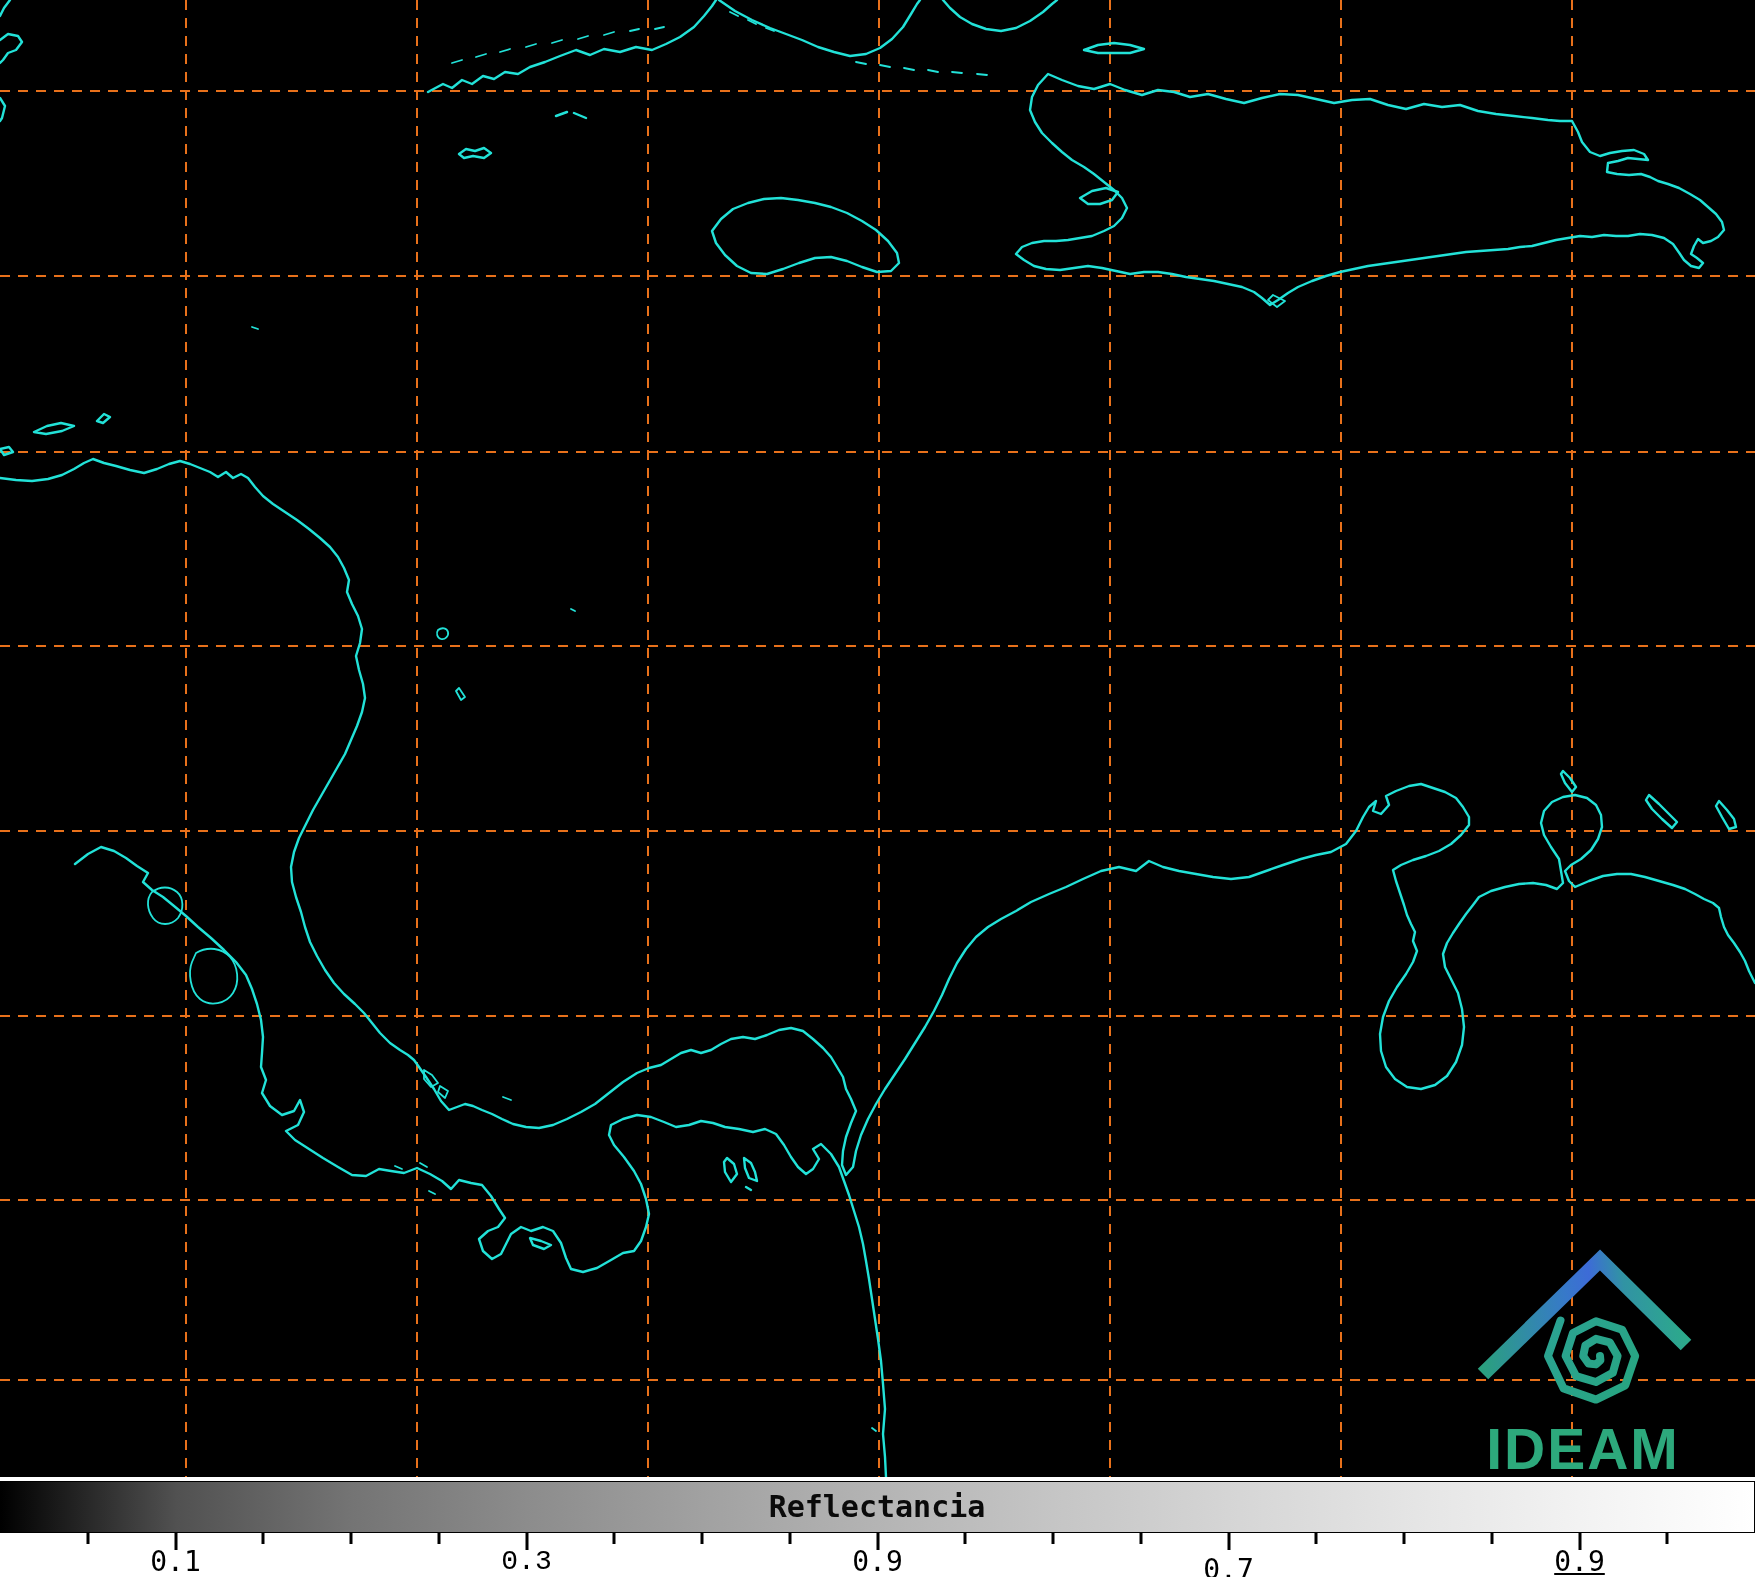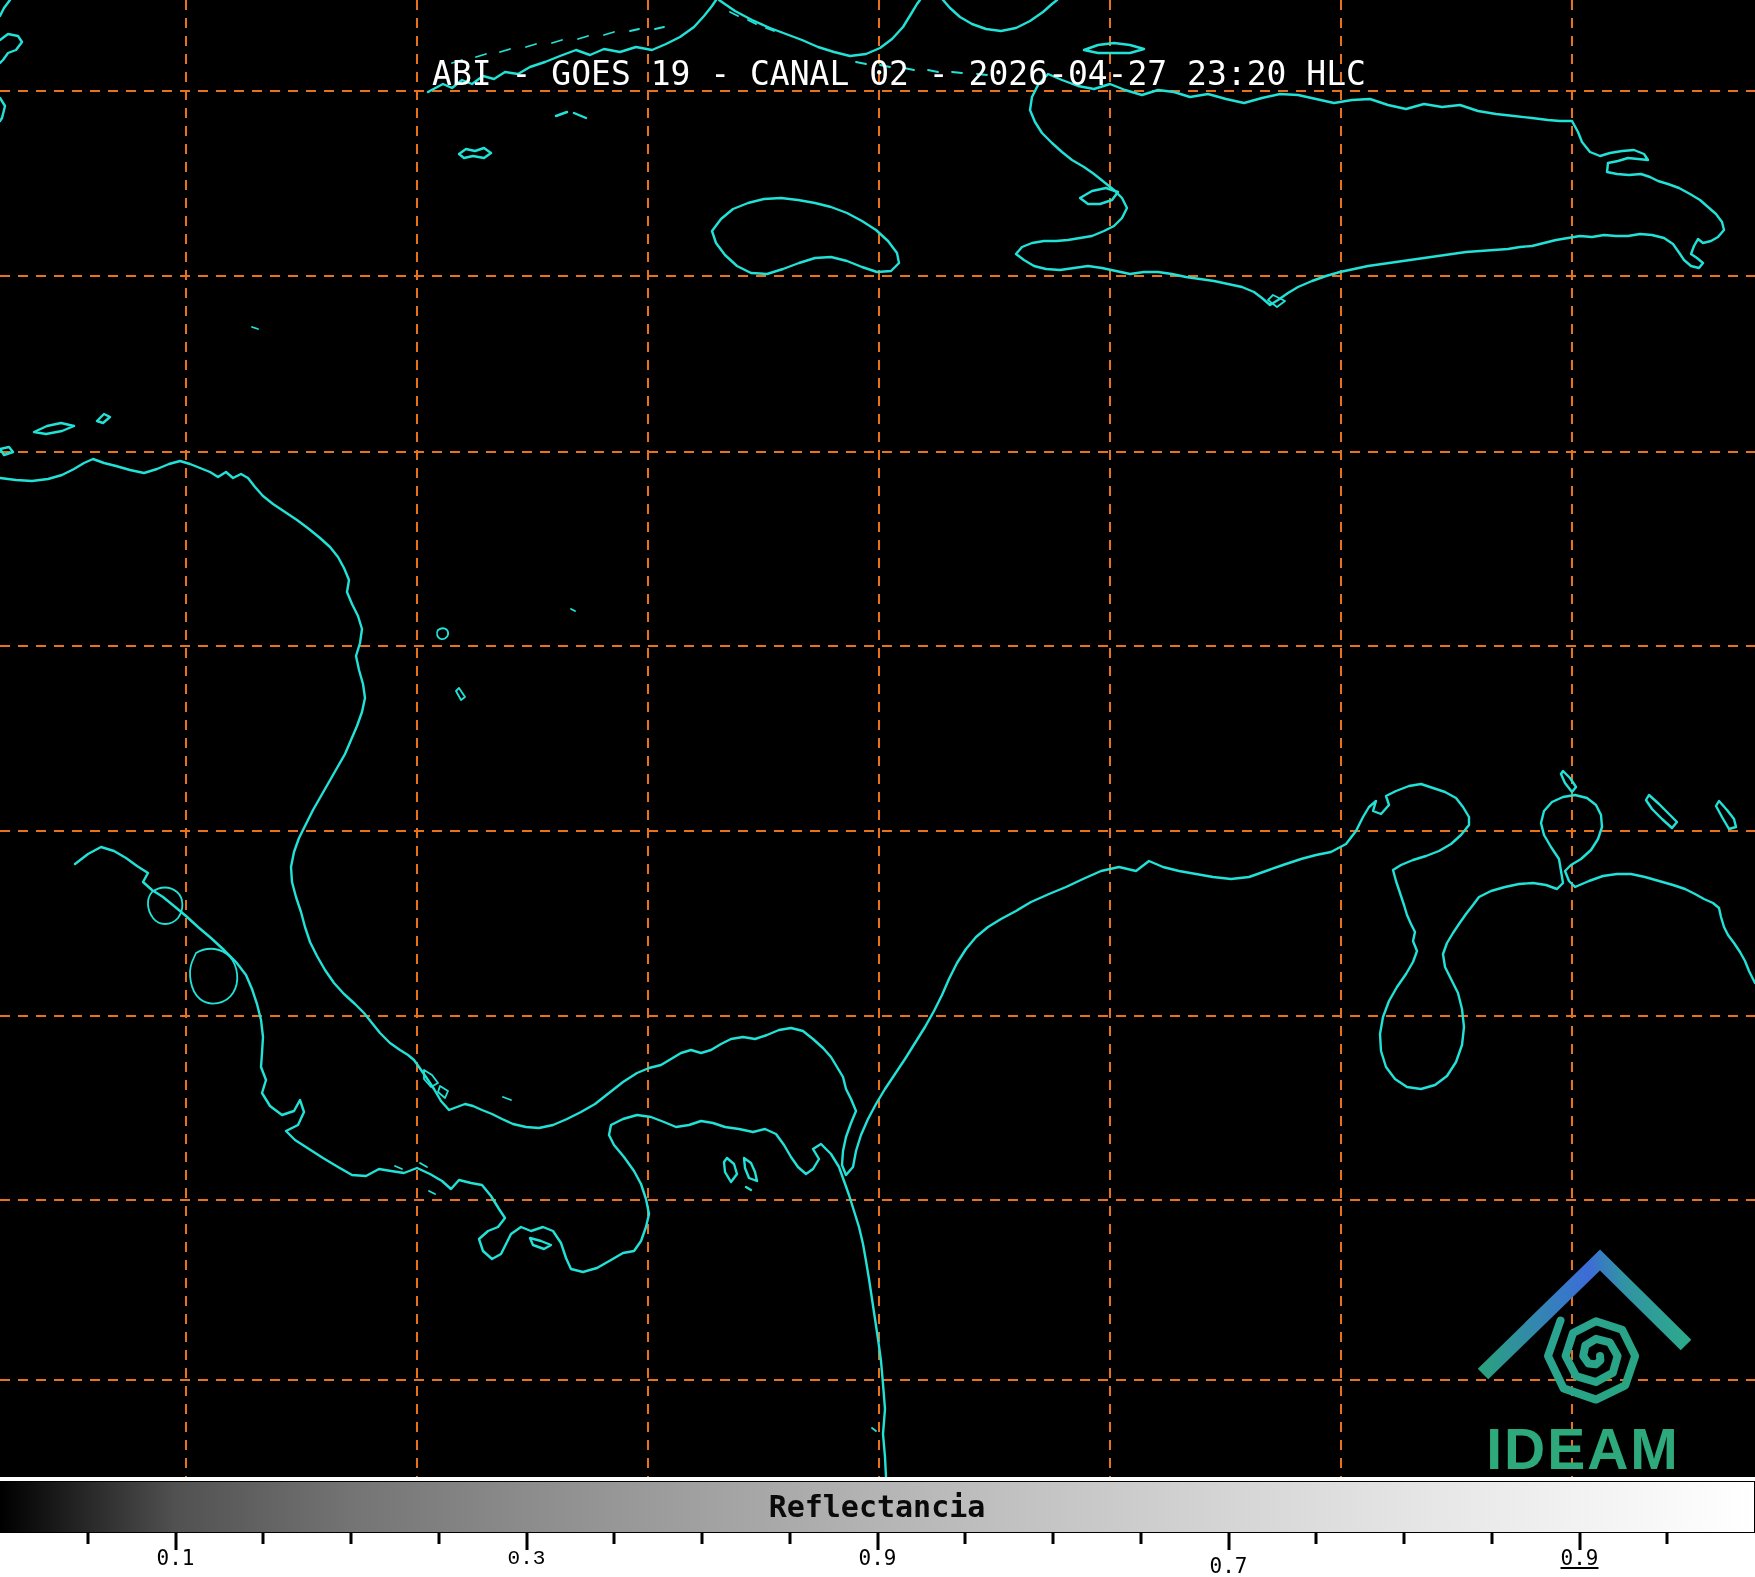--- a/index.html
+++ b/index.html
@@ -40,21 +40,21 @@
     position:absolute;left:877px;top:1481px;height:37px;line-height:52px;
     transform:translateX(-50%);
     font-size:30px;font-weight:bold;color:var(--colorbar-label);z-index:6;
   }
   .cb-ticks{position:absolute;left:0;top:1533px;width:1755px;height:18px;}
   .cb-tick{position:absolute;top:0;width:3px;height:11px;background:#000;transform:translateX(-50%);}
   .cb-tick.major{height:17px;}
   .cb-ticklabels{position:absolute;left:0;top:1548px;width:1755px;height:29px;}
   .cb-ticklabel{
     position:absolute;top:0;transform:translateX(-50%);
-    font-size:21px;line-height:1;color:#000;
+    font-size:28px;line-height:1;color:#000;
   }
   .logo-text{
     font-family:"Liberation Sans","DejaVu Sans",sans-serif;
     font-weight:bold;letter-spacing:2px;
   }
 </style>
 </head>
 <body>
 
 <div class="map">
@@ -120,21 +120,20 @@
       <path class="coast-thin" d="M 872,1428 l 4,3"></path>
     </g>
 
     <g>
       <path d="M 1483,1374 L 1600,1260 L 1686,1345" fill="none" stroke="url(#roofGrad)" stroke-width="15" stroke-linecap="butt" stroke-linejoin="miter"></path>
       <path fill="none" stroke="url(#spiralGrad)" stroke-width="8" stroke-linecap="round" stroke-linejoin="round" d="M 1560.5,1320.5 L 1548,1356 L 1563.6,1388.4 L 1596,1399.6 L 1625.3,1385.3 L 1635.2,1356 L 1622.2,1329.8 L 1596,1321.2 L 1573,1333 L 1565.6,1356 L 1576.1,1376.1 L 1596,1382 L 1612.8,1372.8 L 1617.6,1356 L 1609.7,1342.3 L 1596,1338.8 L 1585.4,1345.4 L 1583.2,1356 L 1588.5,1363.5 L 1596,1364.4 L 1600.4,1360.4 L 1600,1356"></path>
       <text class="logo-text" x="1583" y="1469" font-size="57" text-anchor="middle" fill="#2da97c" id="logo-text-el">IDEAM</text>
     </g>
   </svg>
 
-  <div class="map-title">ABI - GOES 19 - CANAL 02 - 2026-04-27 23:20 HLC</div>
 </div>
 
 <div class="colorbar"></div>
 <div class="cb-label">Reflectancia</div>
 <div class="cb-ticks">
     <div class="cb-tick" style="left: 5%;"></div>
     <div class="cb-tick major" style="left: 10%;"></div>
     <div class="cb-tick" style="left: 15%;"></div>
     <div class="cb-tick" style="left: 20%;"></div>
     <div class="cb-tick" style="left: 25%;"></div>

